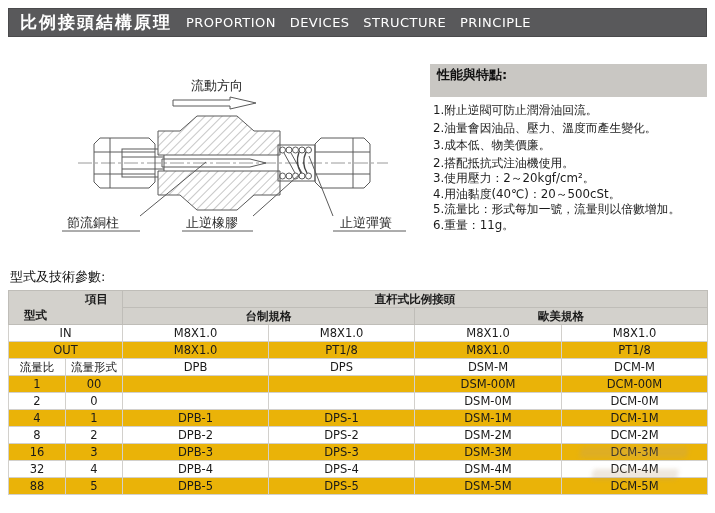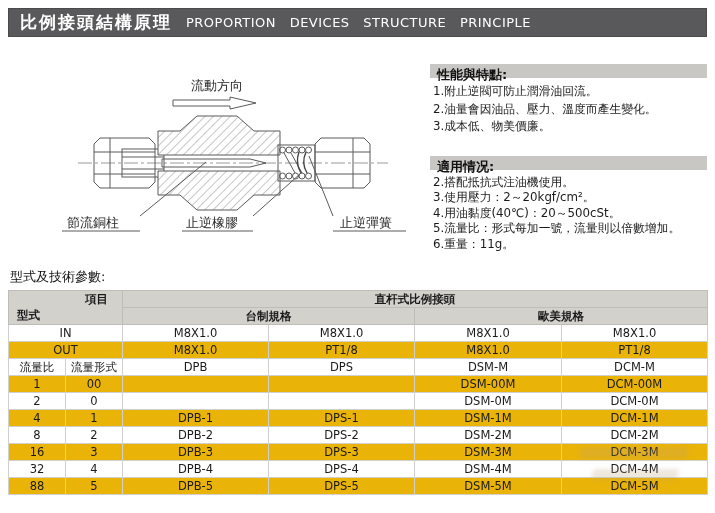--- a/index.html
+++ b/index.html
@@ -20,21 +20,21 @@
   
   .diagram { position:absolute; left:10px; top:56px; }
   .dtext { font-size:13px; fill:#2a2a2a; }
   .dline { stroke:#5a5a5a; stroke-width:1; fill:none; }
 
   
   .panel { position:absolute; left:430px; width:277px; }
   .panel-features { top:64px; }
   .panel-apps { top:156px; }
   .panel-h {
-    background:#c9c7c3; height:14px; line-height:21px; padding-left:7px;
+    background:#c9c7c3; height:33px; line-height:21px; padding-left:7px;
     font-weight:bold; font-size:13px; color:#111; margin-bottom:5px;
   }
   .panel-lines { font-size:11.8px; color:#1a1a1a; padding-left:3px; }
   .panel-features .panel-lines div { line-height:17.5px; }
   .panel-apps .panel-lines div { line-height:15.4px; }
 
   
   .caption { position:absolute; left:10px; top:268px; font-size:13px; color:#111; }
 
   
@@ -50,21 +50,21 @@
   tr.th td { background:#d3d1cc; font-weight:bold; border-color:#bfbdb8; }
   tr.rg td { background:#eab308; }
   td.diag {
     position:relative;
     background:
       linear-gradient(to bottom right,
         transparent calc(50% - .6px), #9a9894 calc(50% - .6px),
         #9a9894 calc(50% + .6px), transparent calc(50% + .6px));
   }
   .diag-top { position:absolute; top:1px; right:14px; font-size:11.5px; font-weight:bold; }
-  .diag-bottom { position:absolute; bottom:1px; left:8px; font-size:11.5px; font-weight:bold; }
+  .diag-bottom { position:absolute; bottom:1px; left:15px; font-size:11.5px; font-weight:bold; }
 
   
   .watermark { position:absolute; left:580px; top:445px; width:118px; height:46px; pointer-events:none; opacity:.45; }
   .watermark i {
     position:absolute; display:block; border-radius:3px;
     background:rgba(185,158,120,.55); filter:blur(2px); transform:skew(-10deg);
   }
   .wm1 { left:0; top:2px; width:108px; height:11px; }
   .wm2 { left:12px; top:24px; width:86px; height:11px; }
 </style>
@@ -146,21 +146,20 @@
   <div class="panel panel-features">
     <div class="panel-h">性能與特點:</div>
     <div class="panel-lines">
       <div>1.附止逆閥可防止潤滑油回流。</div>
       <div>2.油量會因油品、壓力、溫度而產生變化。</div>
       <div>3.成本低、物美價廉。</div>
     </div>
   </div>
 
   <div class="panel panel-apps">
-    <div class="panel-h">適用情况:</div>
     <div class="panel-lines">
       <div>2.搭配抵抗式注油機使用。</div>
       <div>3.使用壓力：2～20kgf/cm²。</div>
       <div>4.用油黏度(40℃)：20～500cSt。</div>
       <div>5.流量比：形式每加一號，流量則以倍數增加。</div>
       <div>6.重量：11g。</div>
     </div>
   </div>
 
   <div class="caption">型式及技術參數:</div>

